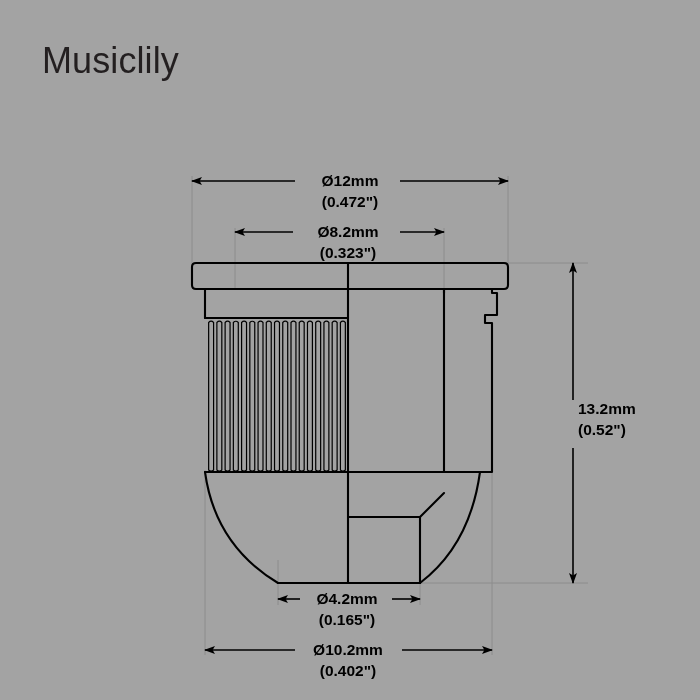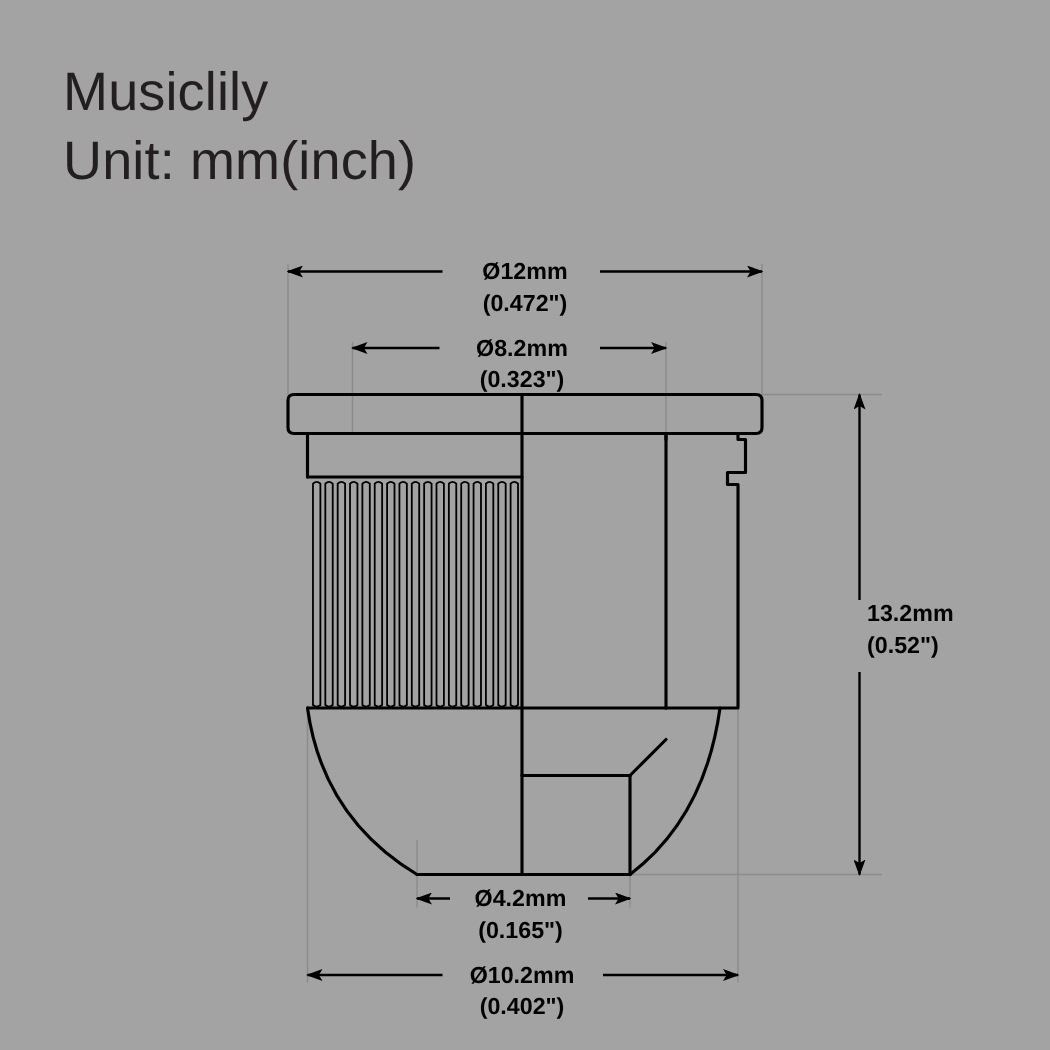--- a/index.html
+++ b/index.html
@@ -46,21 +46,20 @@
     fill: #000000;
   }
 </style>
 </head>
 <body>
 
 <div id="page">
 
   <div class="title-block">
     <div class="title-line">Musiclily</div>
-    <div class="title-line">Unit: mm(inch)</div>
   </div>
 
   <svg id="drawing" width="700" height="700" viewBox="0 0 700 700">
 
     <defs>
       <marker id="arrowEnd" markerWidth="11" markerHeight="8" refX="10" refY="4" orient="auto" markerUnits="userSpaceOnUse">
         <path d="M0,0 L11,4 L0,8 L2.4,4 Z" fill="#000000"></path>
       </marker>
       <marker id="arrowStart" markerWidth="11" markerHeight="8" refX="1" refY="4" orient="auto" markerUnits="userSpaceOnUse">
         <path d="M11,0 L0,4 L11,8 L8.6,4 Z" fill="#000000"></path>

